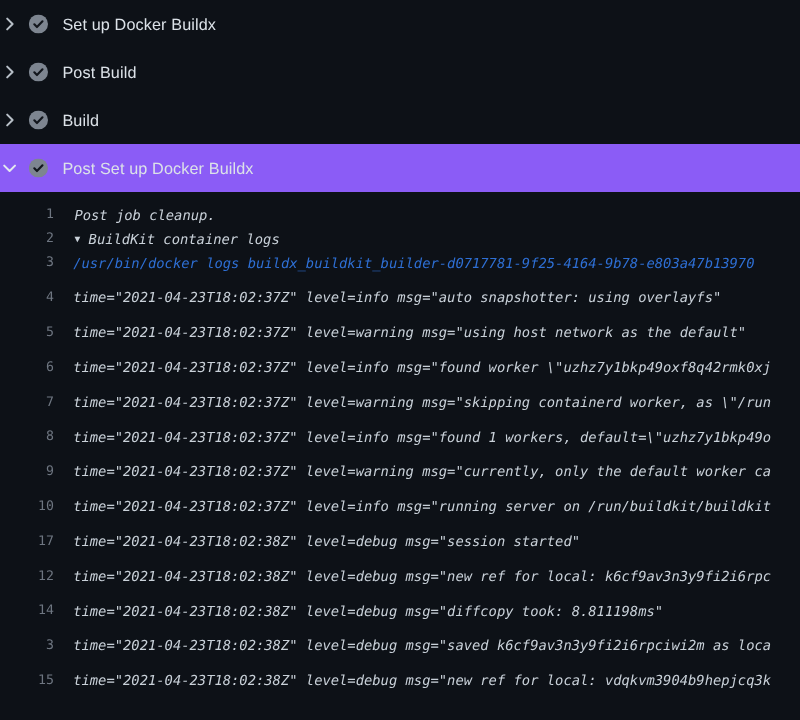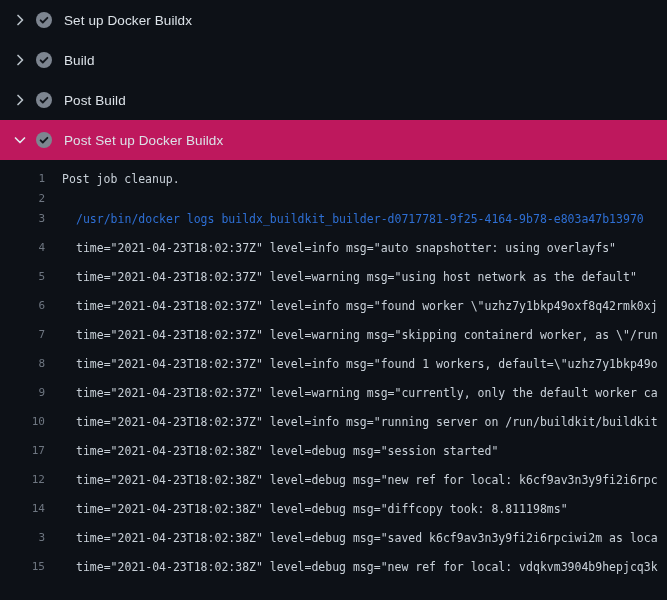--- a/index.html
+++ b/index.html
@@ -9,25 +9,24 @@
     overflow:hidden;
     font-family:"Liberation Sans", sans-serif;
     -webkit-font-smoothing:antialiased;
   }
   
   .steps { width:667px; }
   .step {
     height:40px;
     display:flex;
     align-items:center;
-    padding-left:12px;
     box-sizing:border-box;
     cursor:pointer;
   }
-  .step.expanded { background:#be185d; }
+  .step.expanded { background:#8b5cf6; }
   .icon16 {
     width:16px; height:16px;
     display:inline-flex; align-items:center; justify-content:center;
     flex:none;
   }
   .chev { margin-right:8px; }
   .check { }
   .step-title {
     margin-left:12px;
     font-size:13.5px;
@@ -53,22 +52,23 @@
     width:45px;
     flex:none;
     text-align:right;
     color:#6e7681;
     font-size:11px;
     cursor:pointer;
   }
   .text {
     margin-left:17px;
     color:#c9d1d9;
-  }
-  .row.indent1 .text { margin-left:31px; }
+    font-style:italic;
+  }
+  .row.indent1 .text { margin-left:16px; }
   .row.command .text { color:#2e6fd4; }
   .tri {
     display:inline-block;
     font-size:8px;
     color:#c9d1d9;
     margin-right:7px;
     transform:translateY(-1px);
     cursor:pointer;
   }
 </style>
@@ -98,37 +98,37 @@
           <path d="M6 3.5L10.5 8L6 12.5" stroke="#b7bfc7" stroke-width="1.7" fill="none" stroke-linecap="round" stroke-linejoin="round"></path>
         </svg>
     </span>
 
     <span class="icon16 check">
       <svg width="16" height="16" viewBox="0 0 16 16">
           <circle cx="8" cy="8" r="8" fill="#7d8590"></circle>
           <path d="M4.6 8.3l2.2 2.2 4.6-4.7" stroke="#12161c" stroke-width="1.8" fill="none" stroke-linecap="round" stroke-linejoin="round"></path>
         </svg>
     </span>
-    <span class="step-title">Build</span>
+    <span class="step-title">Post Build</span>
   </div>
 
   <div class="step">
     <span class="icon16 chev chev-right">
       <svg width="16" height="16" viewBox="0 0 16 16">
           <path d="M6 3.5L10.5 8L6 12.5" stroke="#b7bfc7" stroke-width="1.7" fill="none" stroke-linecap="round" stroke-linejoin="round"></path>
         </svg>
     </span>
 
     <span class="icon16 check">
       <svg width="16" height="16" viewBox="0 0 16 16">
           <circle cx="8" cy="8" r="8" fill="#7d8590"></circle>
           <path d="M4.6 8.3l2.2 2.2 4.6-4.7" stroke="#12161c" stroke-width="1.8" fill="none" stroke-linecap="round" stroke-linejoin="round"></path>
         </svg>
     </span>
-    <span class="step-title">Post Build</span>
+    <span class="step-title">Build</span>
   </div>
 
   <div class="step expanded">
 
     <span class="icon16 chev chev-down">
       <svg width="16" height="16" viewBox="0 0 16 16">
           <path d="M3.5 6L8 10.5L12.5 6" stroke="#e2e8ee" stroke-width="1.7" fill="none" stroke-linecap="round" stroke-linejoin="round"></path>
         </svg>
     </span>
     <span class="icon16 check">
@@ -141,20 +141,21 @@
   </div>
 </div>
 <div class="log">
   <div class="row indent0 plain">
     <span class="num">1</span>
     <span class="text">Post job cleanup.</span>
   </div>
 
   <div class="row indent0 group">
     <span class="num">2</span>
+    <span class="text"><span class="tri">▼</span><span>BuildKit container logs</span></span>
   </div>
 
   <div class="row indent1 command">
     <span class="num">3</span>
     <span class="text">/usr/bin/docker logs buildx_buildkit_builder-d0717781-9f25-4164-9b78-e803a47b13970</span>
   </div>
 
   <div class="row indent1 log">
     <span class="num">4</span>
     <span class="text">time="2021-04-23T18:02:37Z" level=info msg="auto snapshotter: using overlayfs"</span>

